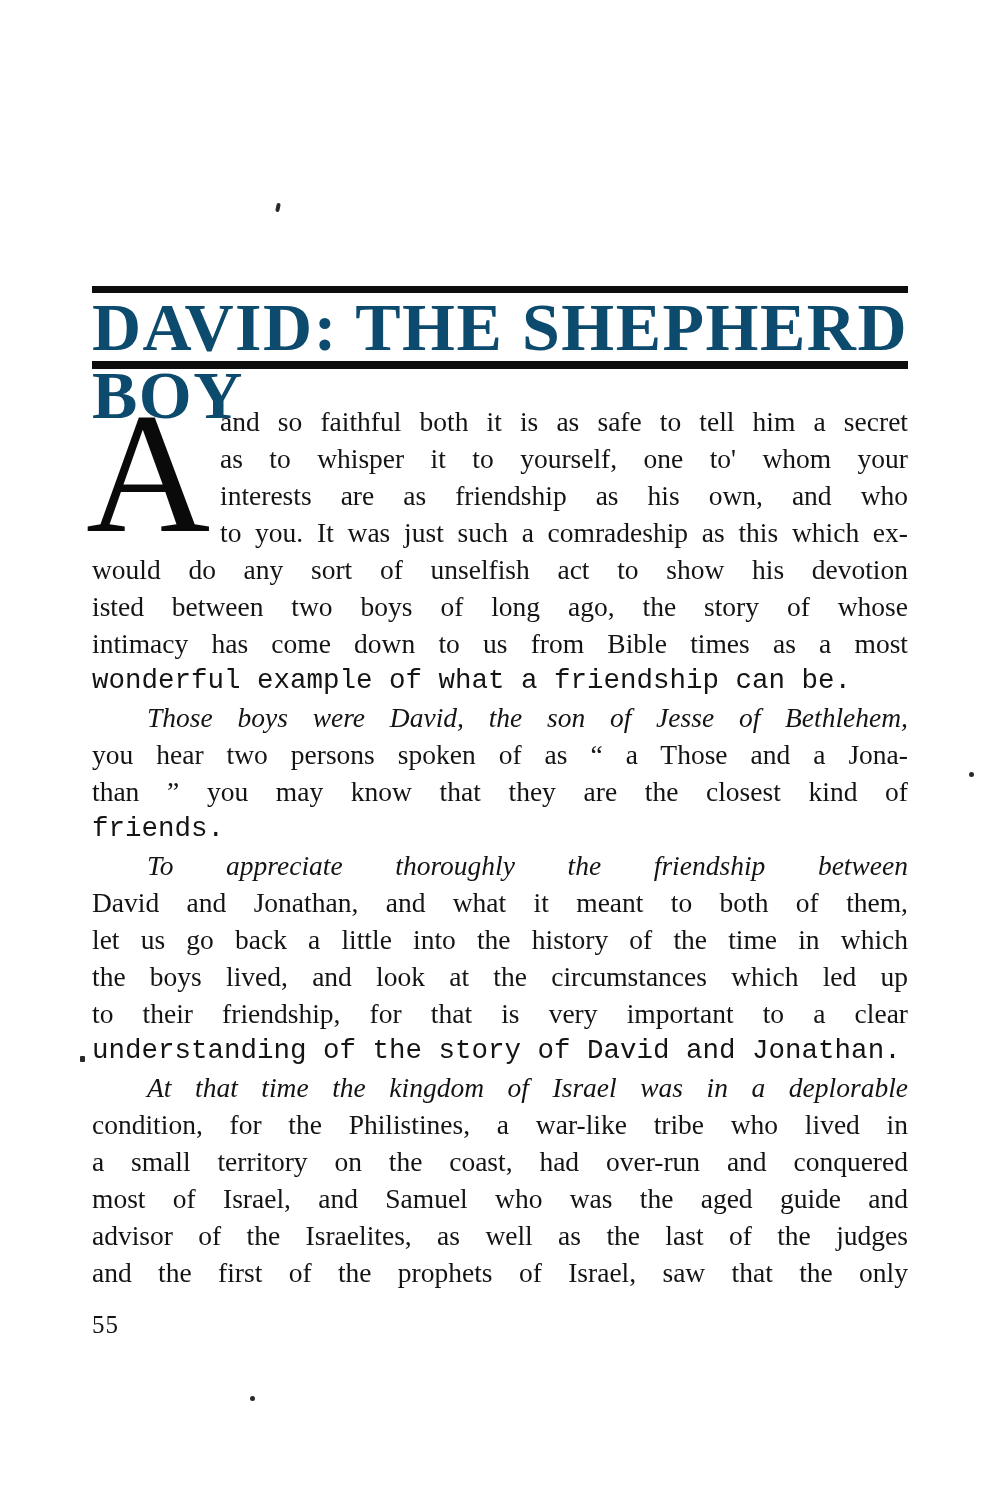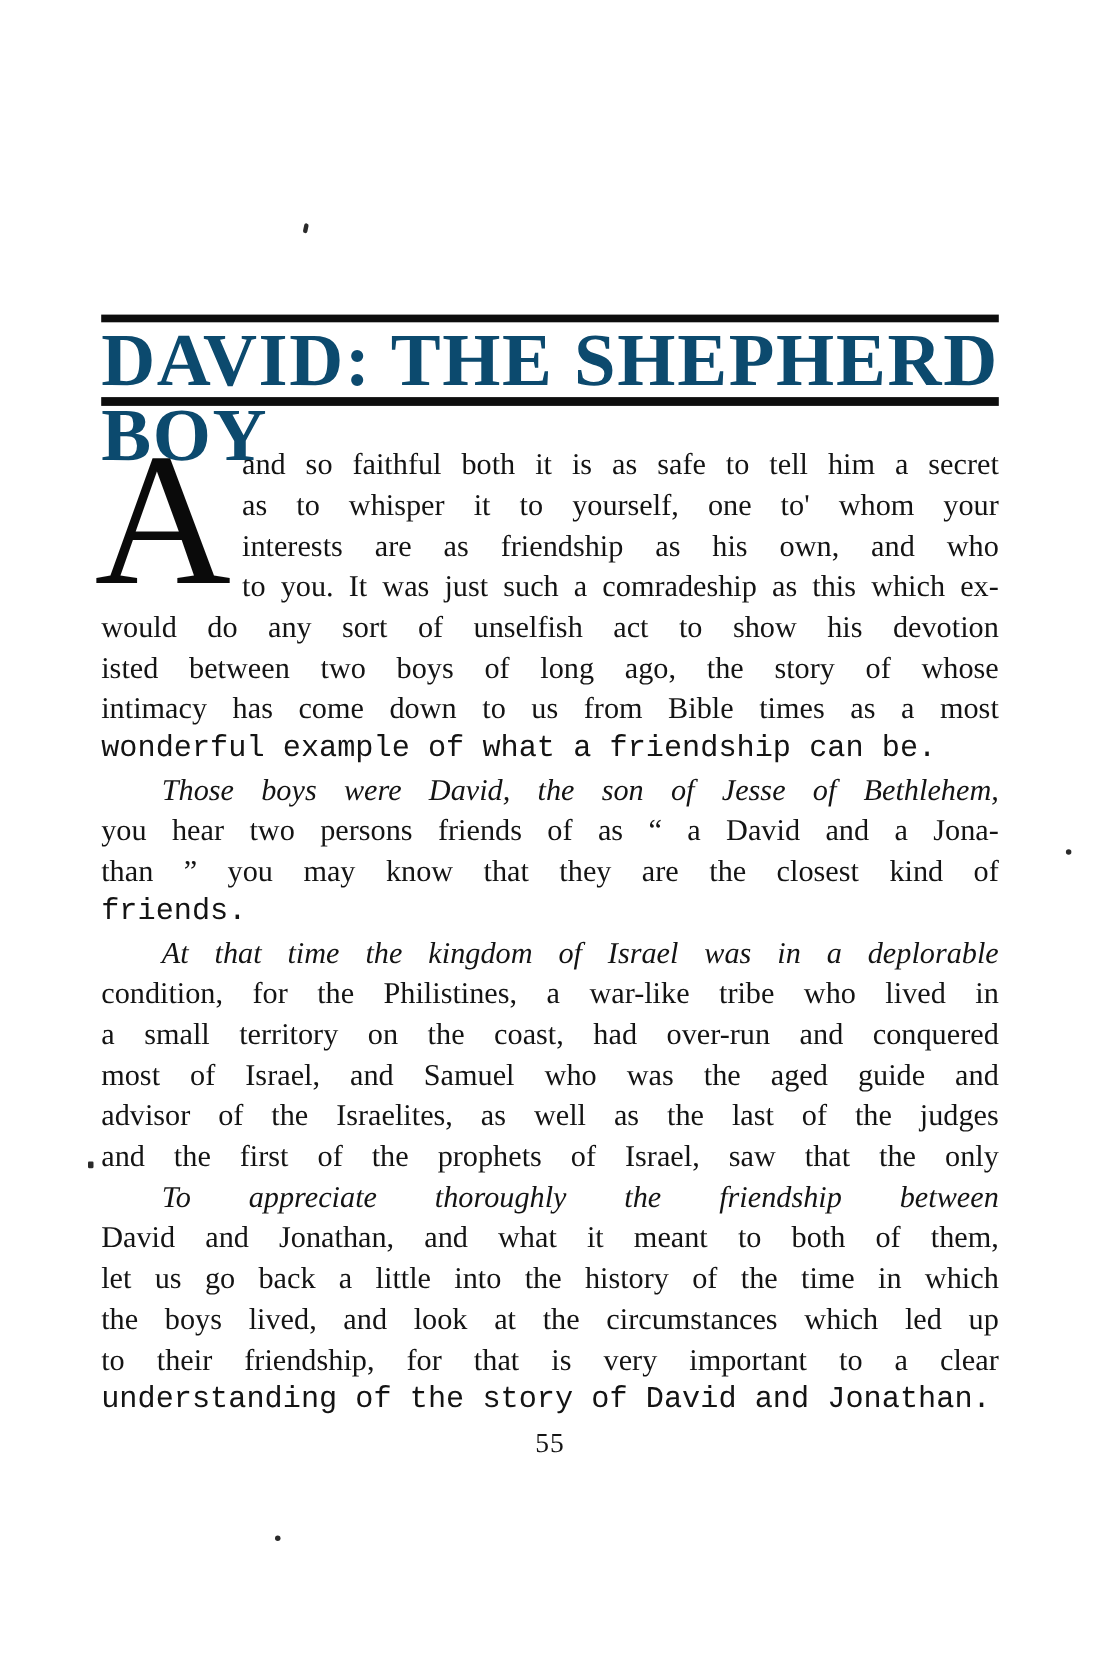--- a/index.html
+++ b/index.html
@@ -54,22 +54,21 @@
   .dropcap .glyph {
     position: absolute;
     top: -16px;
     left: -6px;
     font-size: 172px;
     line-height: 1;
     font-weight: 400;
     color: #0a0a0a;
   }
   .page-number {
-    margin-top: 8px;
-    text-align: center;
+    margin-top: 20px;
     font-size: 25px;
     letter-spacing: 1px;
     color: #141414;
   }
   .speck { position: absolute; background: #2a2a2a; }
   .speck-1 { left: 276px; top: 203px; width: 4px; height: 9px; border-radius: 2px; transform: rotate(12deg); }
   .speck-2 { left: 969px; top: 772px; width: 5px; height: 5px; border-radius: 50%; }
   .speck-3 { left: 250px; top: 1396px; width: 5px; height: 5px; border-radius: 50%; }
   .speck-4 { left: 80px; top: 1056px; width: 5px; height: 6px; border-radius: 1px; }
 </style>
@@ -95,36 +94,36 @@
         <span class="line">as to whisper it to yourself, one to' whom your</span>
         <span class="line">interests are as friendship as his own, and who</span>
         <span class="line">to you. It was just such a comradeship as this which ex-</span>
         <span class="line">would do any sort of unselfish act to show his devotion</span>
         <span class="line">isted between two boys of long ago, the story of whose</span>
         <span class="line">intimacy has come down to us from Bible times as a most</span>
         <span class="line last">wonderful example of what a friendship can be.</span>
       </p>
       <p class="para">
         <span class="line indent">Those boys were David, the son of Jesse of Bethlehem,</span>
-        <span class="line">you hear two persons friends of as “ a David and a Jona-</span>
+        <span class="line">you hear two persons spoken of as “ a Those and a Jona-</span>
         <span class="line">than ” you may know that they are the closest kind of</span>
         <span class="line last">friends.</span>
+      </p>
+      <p class="para">
+        <span class="line indent">To appreciate thoroughly the friendship between</span>
+        <span class="line">David and Jonathan, and what it meant to both of them,</span>
+        <span class="line">let us go back a little into the history of the time in which</span>
+        <span class="line">the boys lived, and look at the circumstances which led up</span>
+        <span class="line">to their friendship, for that is very important to a clear</span>
+        <span class="line last">understanding of the story of David and Jonathan.</span>
       </p>
       <p class="para">
         <span class="line indent">At that time the kingdom of Israel was in a deplorable</span>
         <span class="line">condition, for the Philistines, a war-like tribe who lived in</span>
         <span class="line">a small territory on the coast, had over-run and conquered</span>
         <span class="line">most of Israel, and Samuel who was the aged guide and</span>
         <span class="line">advisor of the Israelites, as well as the last of the judges</span>
         <span class="line">and the first of the prophets of Israel, saw that the only</span>
       </p>
-      <p class="para">
-        <span class="line indent">To appreciate thoroughly the friendship between</span>
-        <span class="line">David and Jonathan, and what it meant to both of them,</span>
-        <span class="line">let us go back a little into the history of the time in which</span>
-        <span class="line">the boys lived, and look at the circumstances which led up</span>
-        <span class="line">to their friendship, for that is very important to a clear</span>
-        <span class="line last">understanding of the story of David and Jonathan.</span>
-      </p>
     </div>
 
   <div class="page-number">55</div>
 </div>
 
 </body></html>

